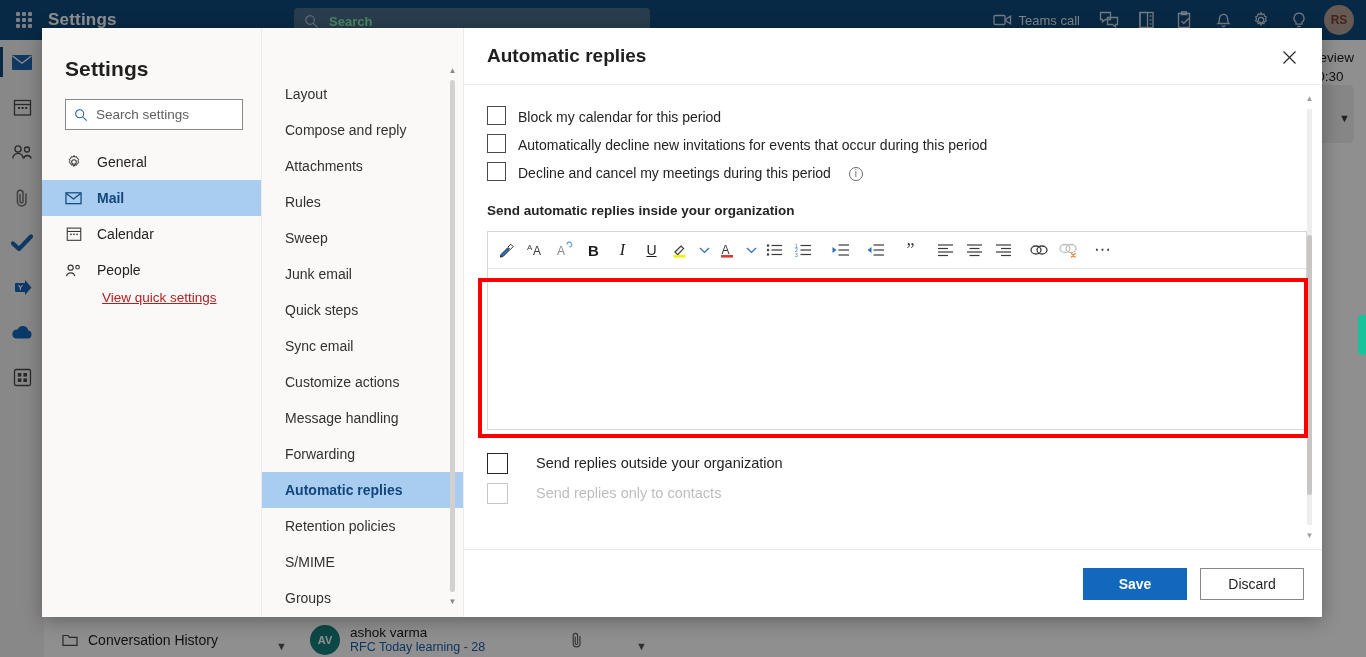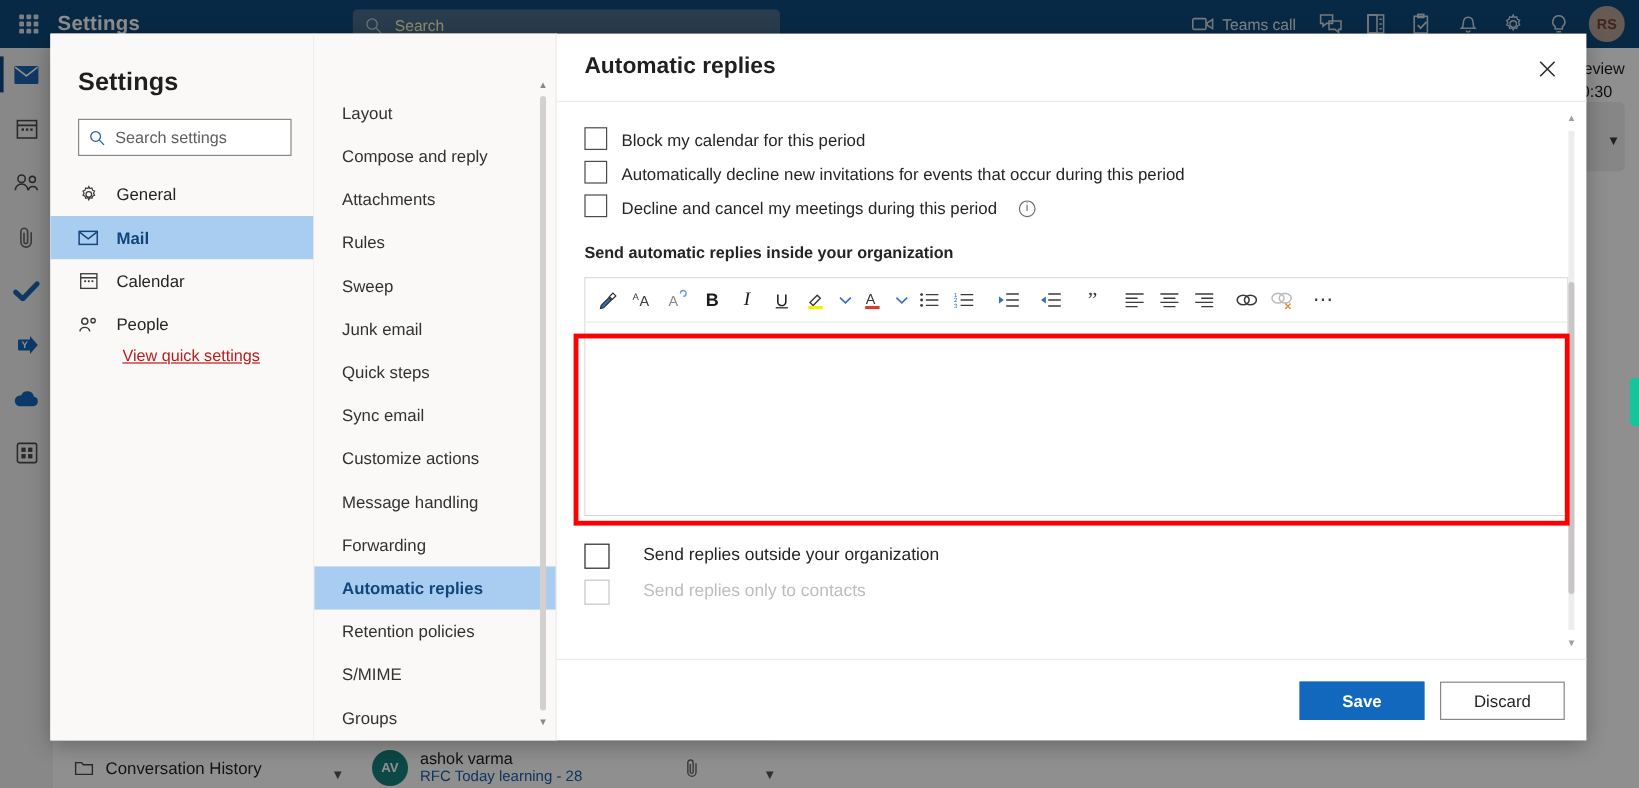--- a/index.html
+++ b/index.html
@@ -19,21 +19,21 @@
     position: absolute; top: 0; left: 0; width: 1366px; height: 40px;
     background: #0f4a7b; display: flex; align-items: center;
   }
   .waffle { width: 48px; height: 40px; display: flex; align-items: center; justify-content: center; }
   .waffle-grid { display: grid; grid-template-columns: repeat(3, 4px); grid-template-rows: repeat(3, 4px); gap: 2px; }
   .waffle-grid i { display: block; width: 4px; height: 4px; background: #d8e3ec; border-radius: 1px; }
   .brand { color: #ffffff; font-size: 17px; font-weight: 600; letter-spacing: .2px; }
   .searchwrap { position: absolute; left: 294px; top: 8px; width: 356px; height: 27px;
     background: #4a6d8c; border-radius: 4px; display: flex; align-items: center; padding: 0 10px; }
   .searchwrap .mag { width: 15px; height: 15px; margin-right: 10px; opacity: .85; }
-  .searchwrap .ph { color: #fef9c3; font-size: 13px; }
+  .searchwrap .ph { color: #86efac; font-size: 13px; font-weight: bold; }
   .top-right { position: absolute; right: 6px; top: 0; height: 40px; display: flex; align-items: center; gap: 0; }
   .tr-item { height: 40px; min-width: 38px; display: flex; align-items: center; justify-content: center;
     color: #cfdce8; gap: 7px; padding: 0 7px; }
   .tr-item.teams { padding: 0 10px 0 6px; }
   .tr-item .lbl { font-size: 13px; color: #e3ecf4; }
   .avatar { width: 30px; height: 30px; border-radius: 50%; background: #b4a097; color: #7a3f36;
     font-size: 12px; font-weight: 700; display: flex; align-items: center; justify-content: center;
     margin-left: 6px; margin-right: 6px; }
 
   

